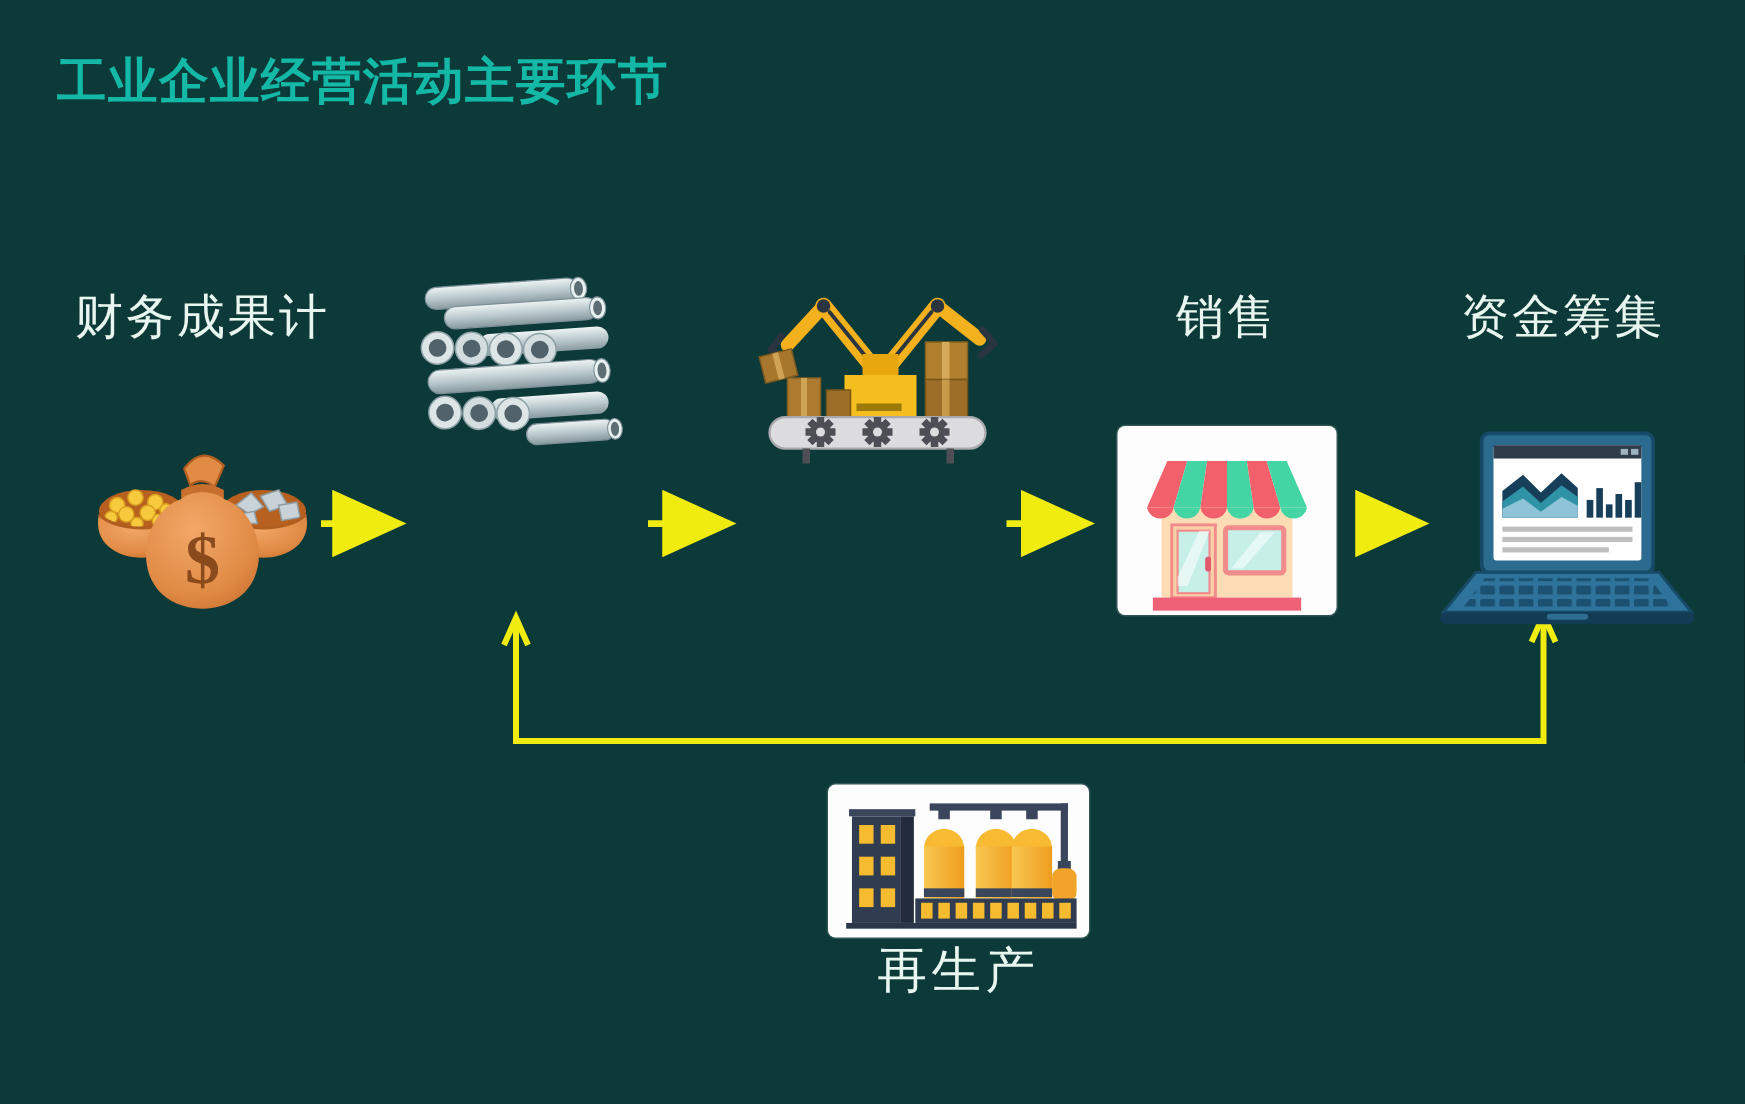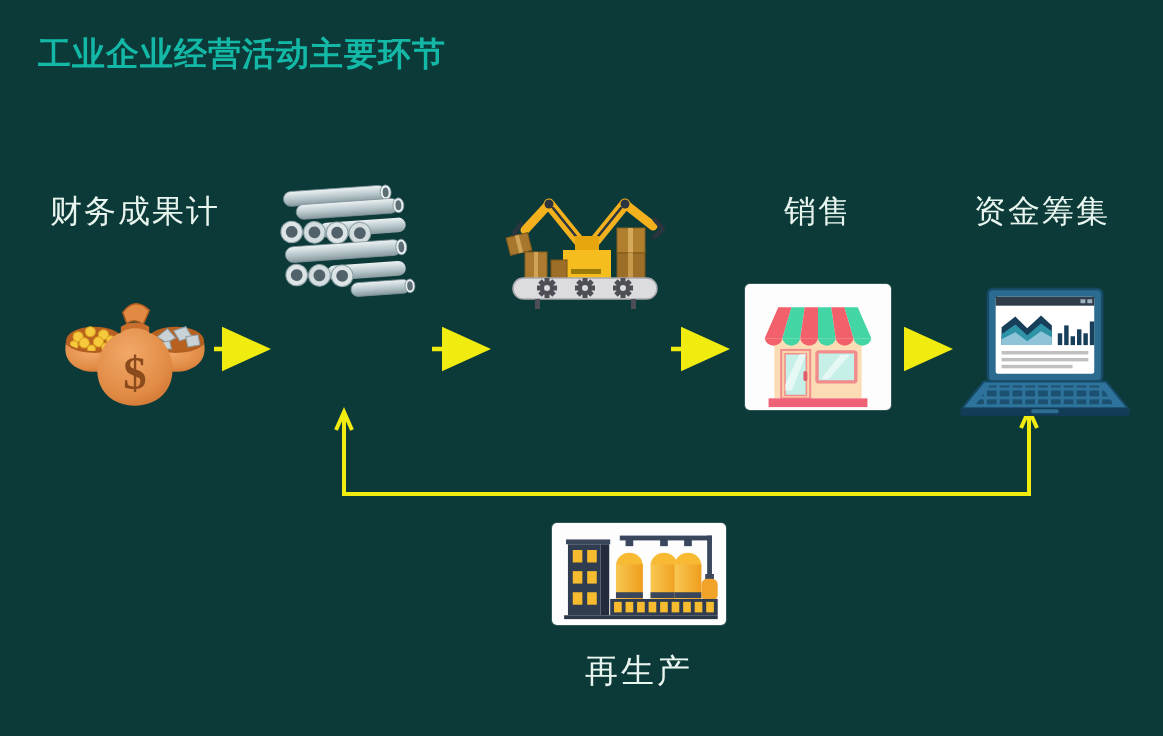--- a/index.html
+++ b/index.html
@@ -17,21 +17,21 @@
   .stage { position:absolute; top:160px; width:220px; text-align:center; }
   .stage-label {
     height:102px; display:flex; flex-direction:column;
     justify-content:center; align-items:center;
     color:#e9f5ef; font-size:32px; line-height:50px; letter-spacing:2px;
   }
   .stage-icon { margin-top:22px; display:flex; justify-content:center; align-items:flex-start; }
   .white-card { background:#fdfdfd; border-radius:5px; box-shadow:0 0 0 1px rgba(255,255,255,.15); }
   .arrow-layer { position:absolute; left:0; top:0; width:1163px; height:736px; pointer-events:none; }
   .feedback-block { position:absolute; left:552px; top:523px; width:174px; text-align:center; }
-  .feedback-label { margin-top:24px; color:#e9f5ef; font-size:33px; letter-spacing:3px; }
+  .feedback-label { color:#e9f5ef; font-size:33px; letter-spacing:3px; }
 </style>
 </head>
 <body>
 
 <div class="canvas">
 
   <div class="title">工业企业经营活动主要环节</div>
 
   <svg class="arrow-layer" viewBox="0 0 1163 736">
     <defs>

